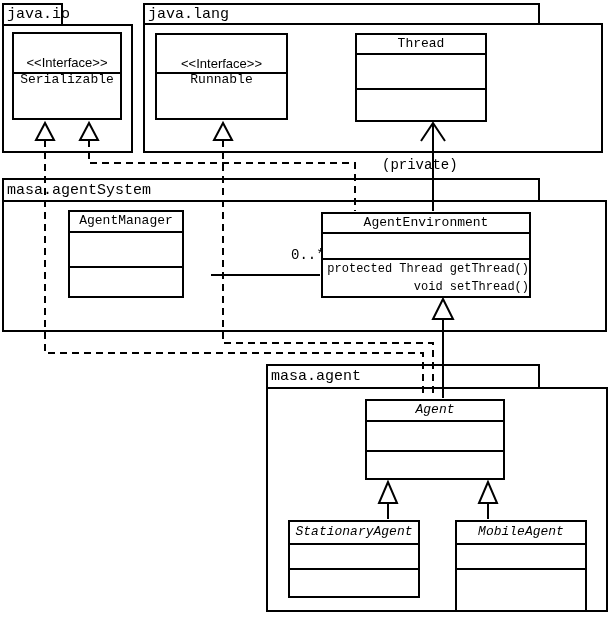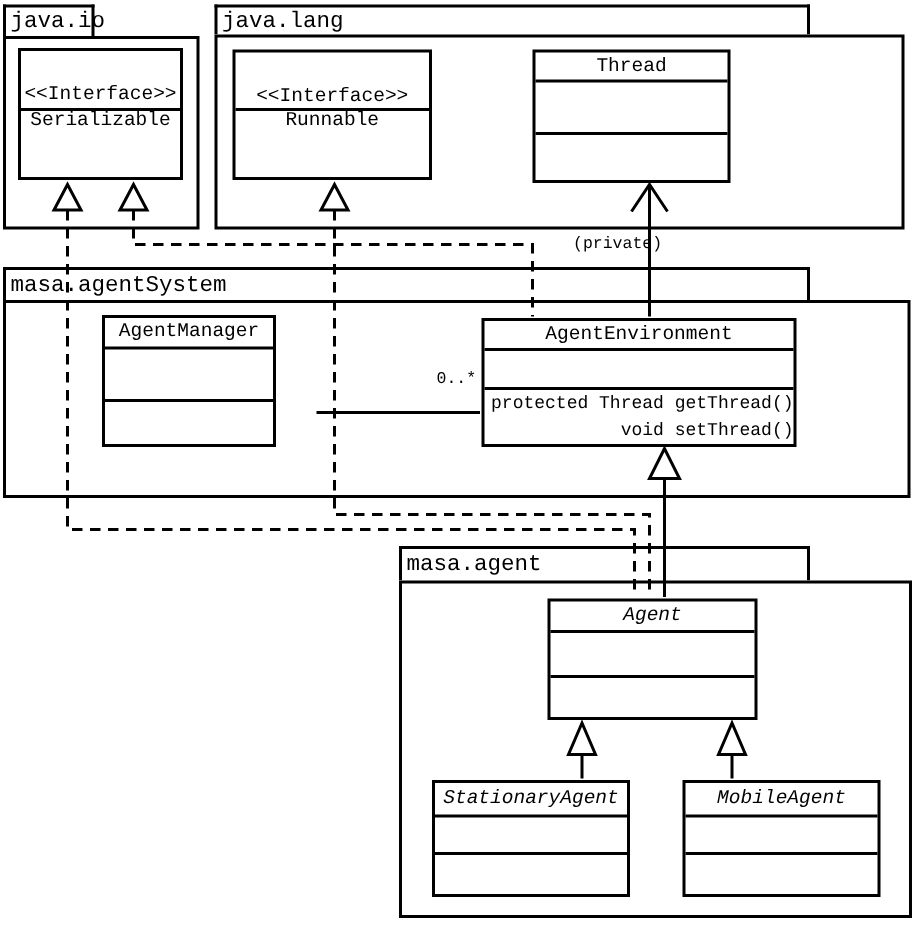--- a/index.html
+++ b/index.html
@@ -24,34 +24,34 @@
     position:absolute;box-sizing:border-box;background:#fff;
     border:2px solid #000;display:flex;flex-direction:column;z-index:2;
   }
   .comp{box-sizing:content-box;flex:none;}
   .comp + .comp{border-top:2px solid #000;}
   .comp.grow{flex:1;}
   .name-comp{
     display:flex;flex-direction:column;align-items:center;justify-content:center;
     font-size:13px;white-space:nowrap;line-height:1.25;
   }
-  .stereo{font-family:Liberation Mono, monospace;font-size:13px;margin-top:37px;}
+  .stereo{font-family:Liberation Sans, sans-serif;font-size:13px;margin-top:37px;}
   .abstract{font-style:italic;}
   .methods{
     font-size:12px;line-height:18px;white-space:nowrap;
     padding-left:2px;display:flex;flex-direction:column;justify-content:center;align-items:flex-end;
   }
   
   #edges{position:absolute;left:0;top:0;z-index:10;pointer-events:none;}
   .dash{fill:none;stroke:#000;stroke-width:2;stroke-dasharray:7 5;}
   .solid{fill:none;stroke:#000;stroke-width:2;}
   .tri{fill:#fff;stroke:#000;stroke-width:2;stroke-linejoin:miter;}
   .open-arrow{fill:none;stroke:#000;stroke-width:2;}
   .edge-label{
-    position:absolute;font-size:11px;white-space:nowrap;z-index:5;background:transparent;
+    position:absolute;font-size:14px;white-space:nowrap;z-index:5;background:transparent;
   }
 </style>
 </head>
 <body>
 
 <div id="stage">
 
   <div class="pkg-tab" style="left:2px;top:3px;width:61px;height:21px;">
     <span>java.io</span>
   </div>
@@ -124,21 +124,21 @@
   </div>
 
   <div class="cls" style="left:288px;top:520px;width:132px;height:78px;">
     <div class="comp name-comp" style="height:21px;">
       <span class="abstract">StationaryAgent</span>
     </div>
     <div class="comp" style="height:23px;"></div>
     <div class="comp grow"></div>
   </div>
 
-  <div class="cls" style="left:455px;top:520px;width:132px;height:78px;">
+  <div class="cls" style="left:455px;top:520px;width:132px;height:92px;">
     <div class="comp name-comp" style="height:21px;">
       <span class="abstract">MobileAgent</span>
     </div>
     <div class="comp" style="height:23px;"></div>
     <div class="comp grow"></div>
   </div>
 
   <div class="edge-label" style="left:382px;top:157px;">(private)</div>
   <div class="edge-label" style="left:291px;top:247px;">0..*</div>
 

